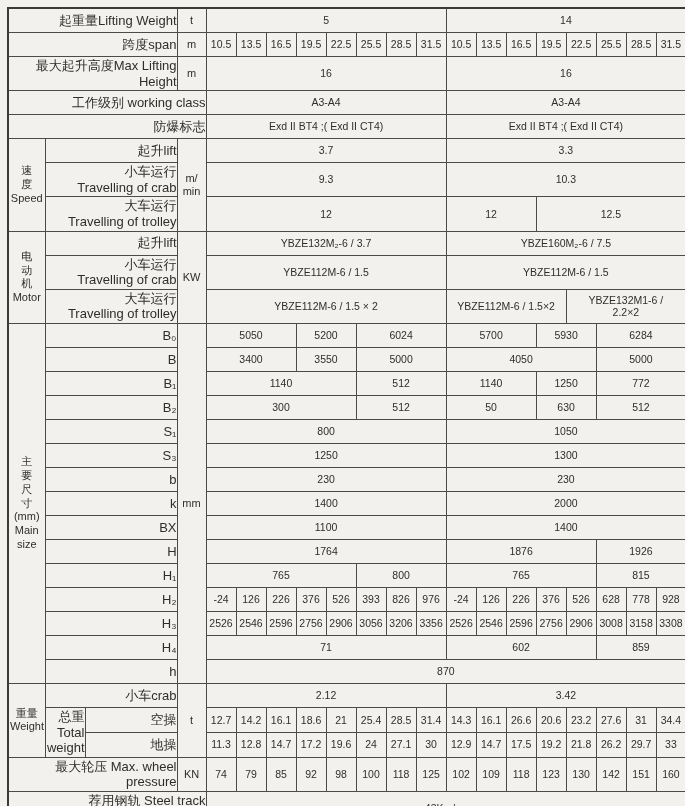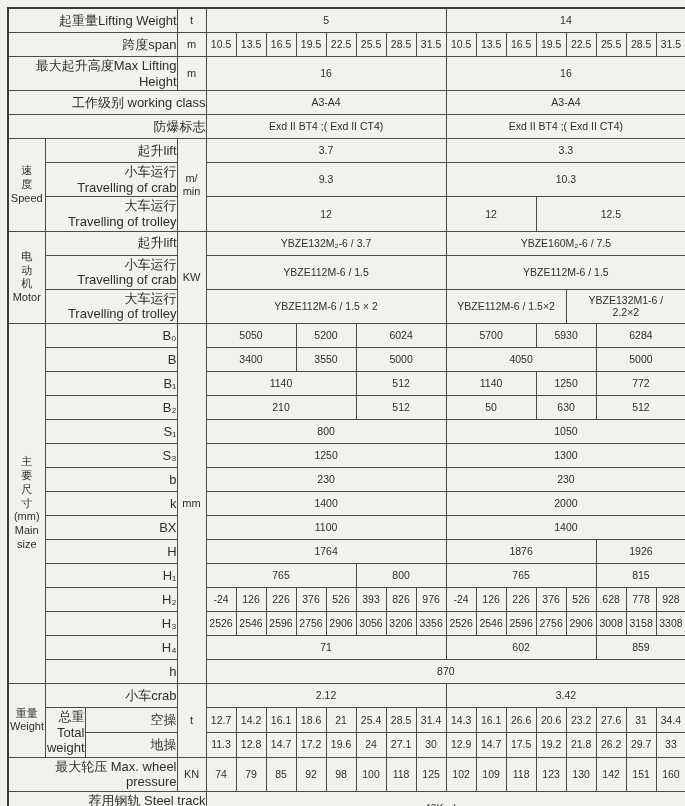--- a/index.html
+++ b/index.html
@@ -178,21 +178,21 @@
       <tr>
         <td colspan="2" class="lab">B₁</td>
         <td colspan="5" class="data">1140</td>
         <td colspan="3" class="data">512</td>
         <td colspan="3" class="data">1140</td>
         <td colspan="2" class="data">1250</td>
         <td colspan="3" class="data">772</td>
       </tr>
       <tr>
         <td colspan="2" class="lab">B₂</td>
-        <td colspan="5" class="data">210</td>
+        <td colspan="5" class="data">300</td>
         <td colspan="3" class="data">512</td>
         <td colspan="3" class="data">50</td>
         <td colspan="2" class="data">630</td>
         <td colspan="3" class="data">512</td>
       </tr>
       <tr>
         <td colspan="2" class="lab">S₁</td>
         <td colspan="8" class="data">800</td>
         <td colspan="8" class="data">1050</td>
       </tr>

